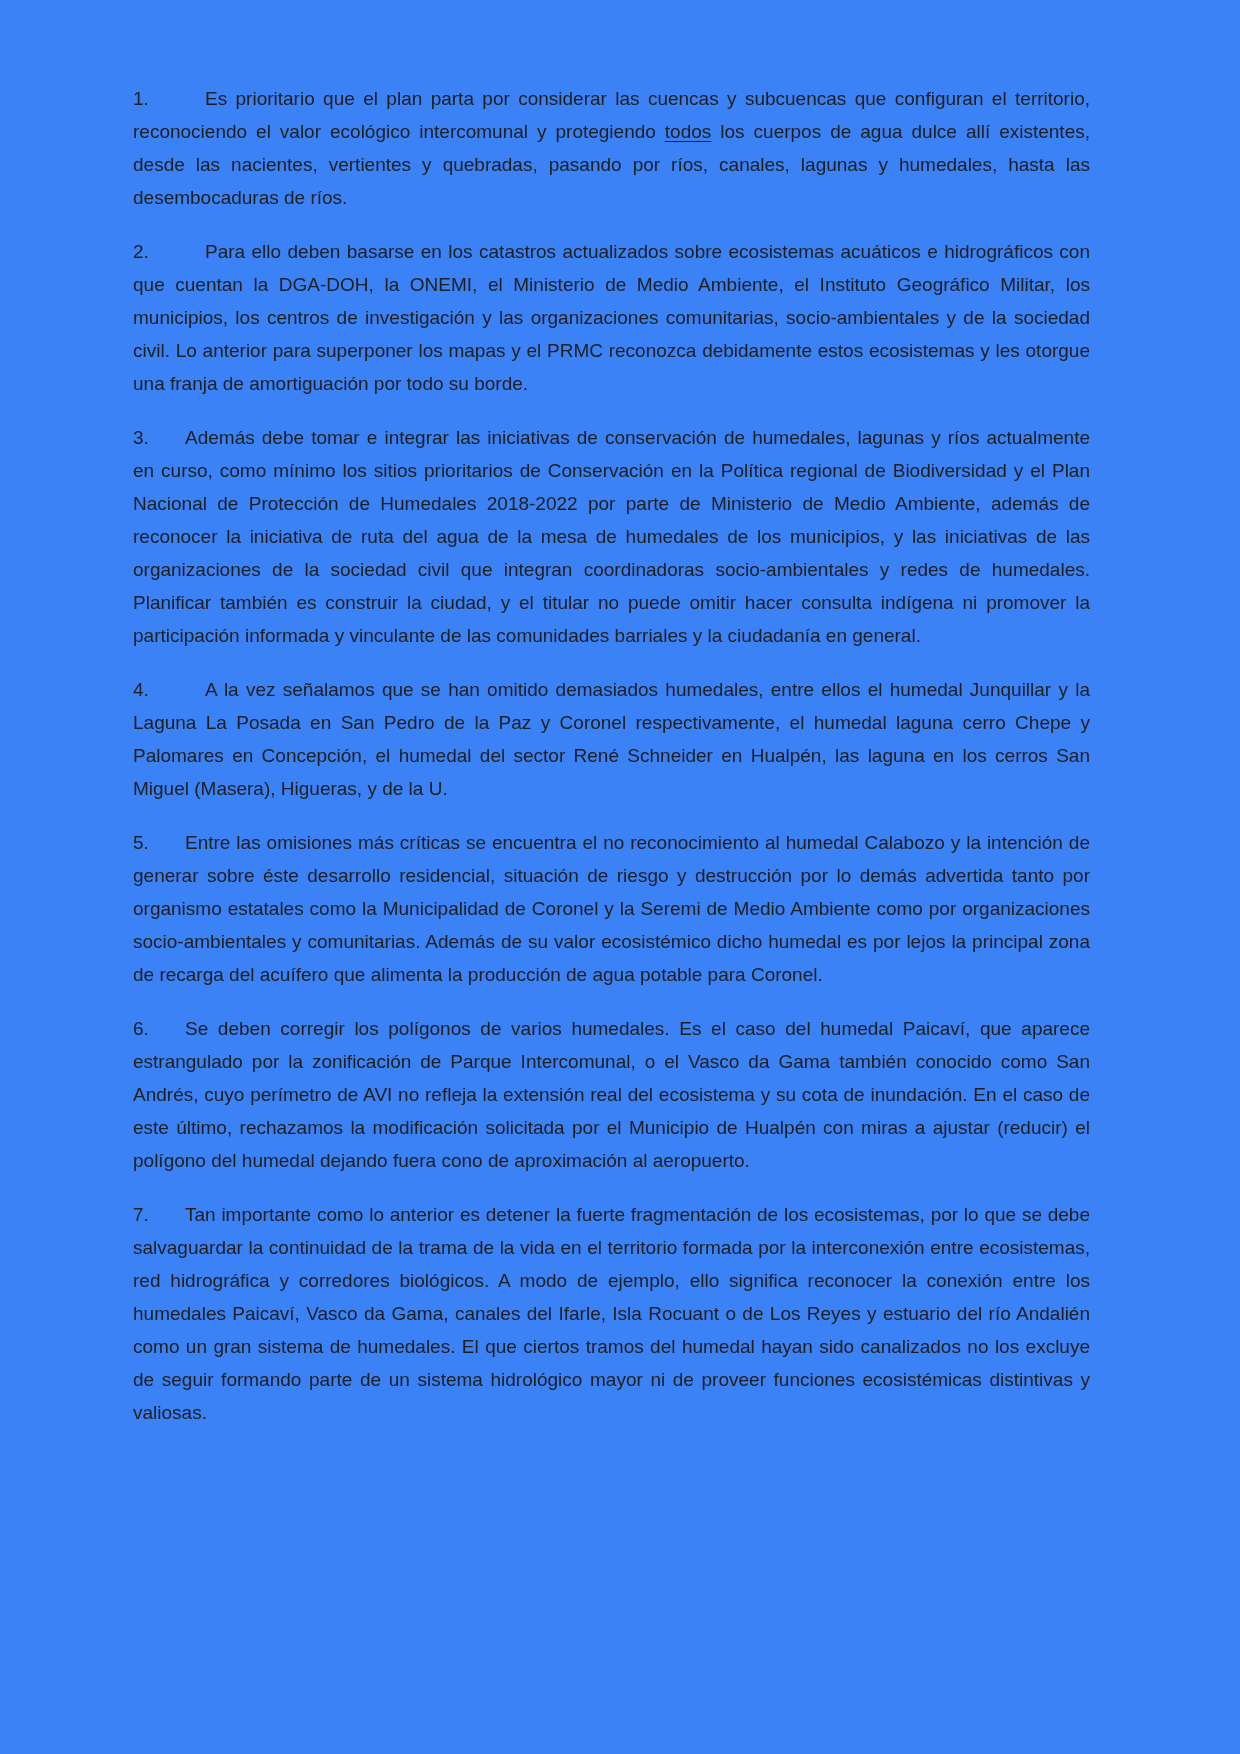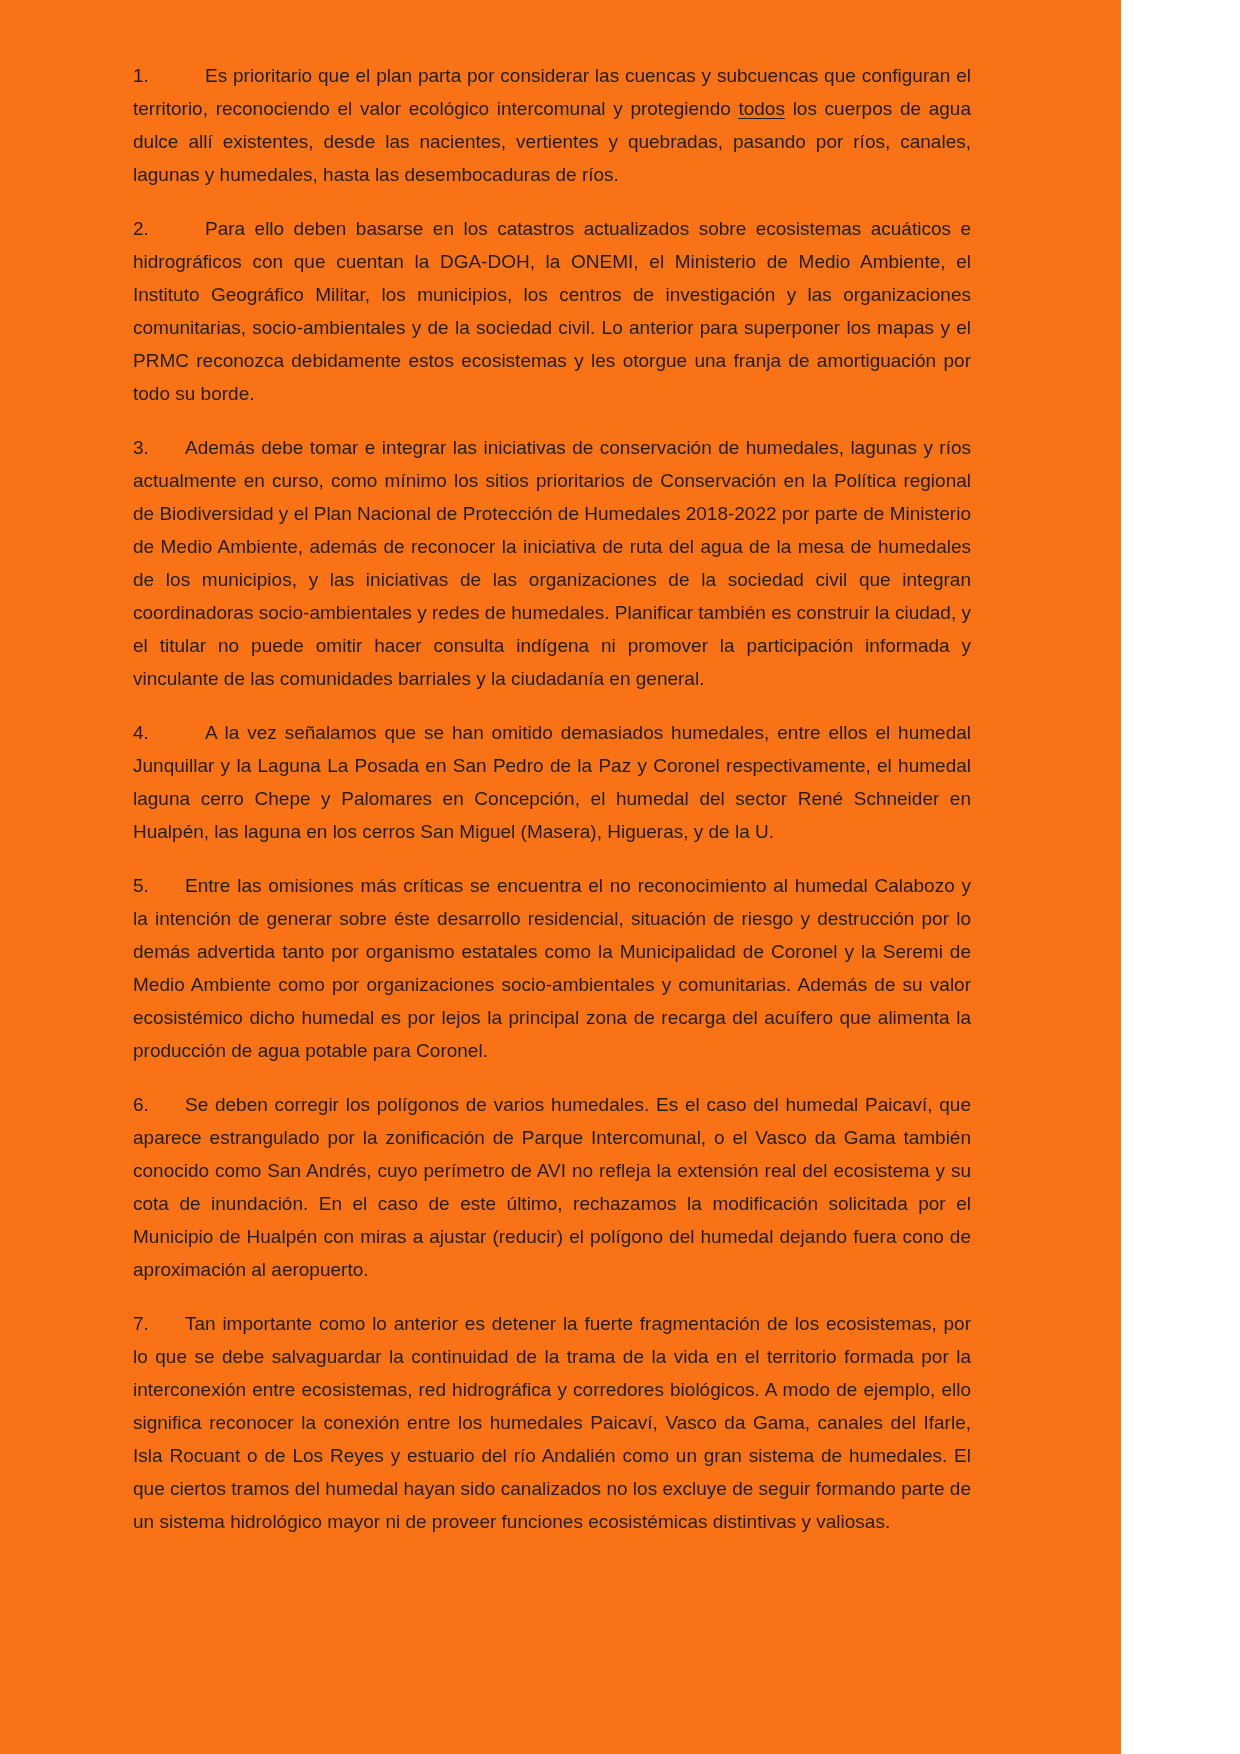--- a/index.html
+++ b/index.html
@@ -5,24 +5,24 @@
   * { margin: 0; padding: 0; box-sizing: border-box; }
   html, body { background: #ffffff; }
   body {
     width: 1240px;
     height: 1754px;
     font-family: "Liberation Sans", sans-serif;
     color: #1f1f1f;
     -webkit-font-smoothing: antialiased;
   }
   .page {
-    width: 1121px;
+    width: 1240px;
     height: 1754px;
-    background: #f97316;
-    padding: 59px 150px 0 133px;
+    background: #3b82f6;
+    padding: 82px 150px 0 133px;
     overflow: hidden;
   }
   .para {
     font-size: 19px;
     line-height: 33px;
     text-align: justify;
     text-justify: inter-word;
     margin-bottom: 21px;
   }
   .num {

